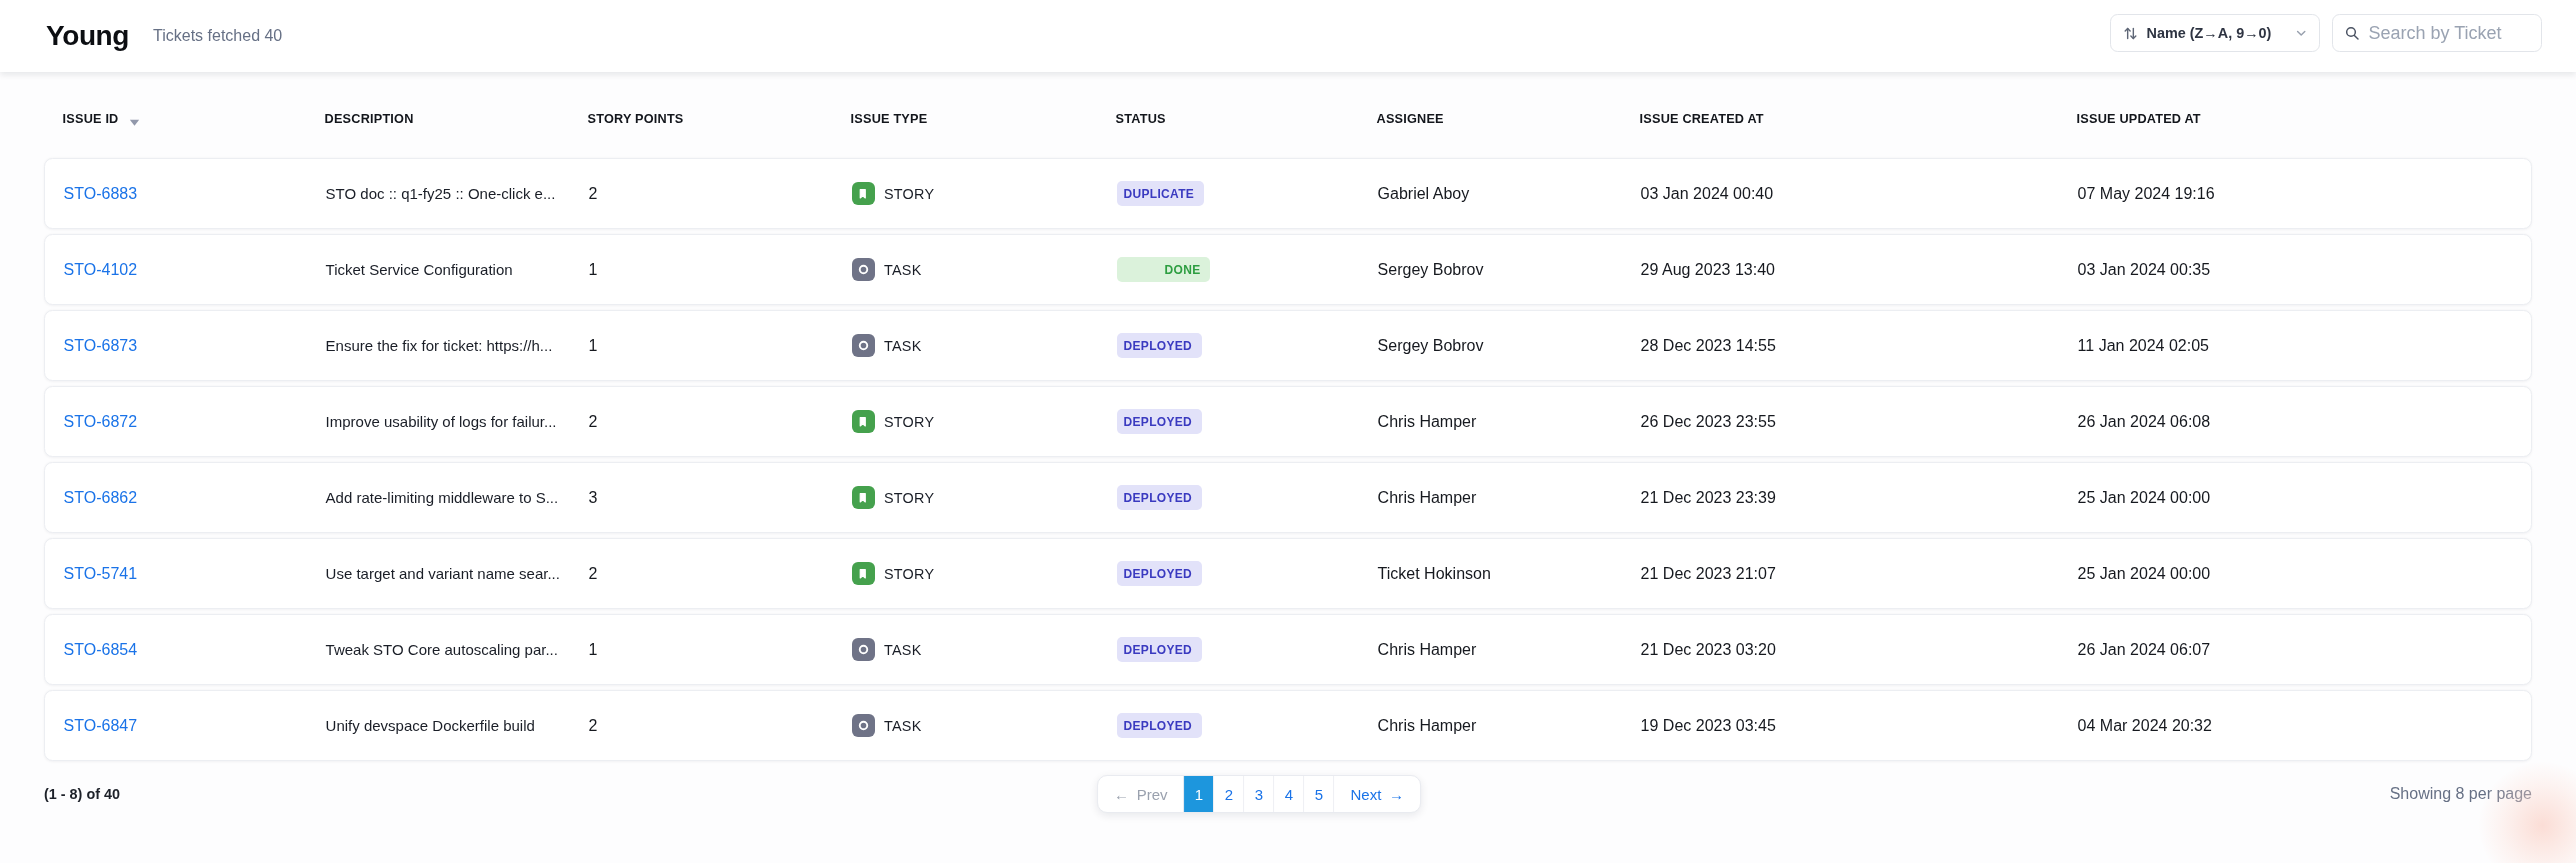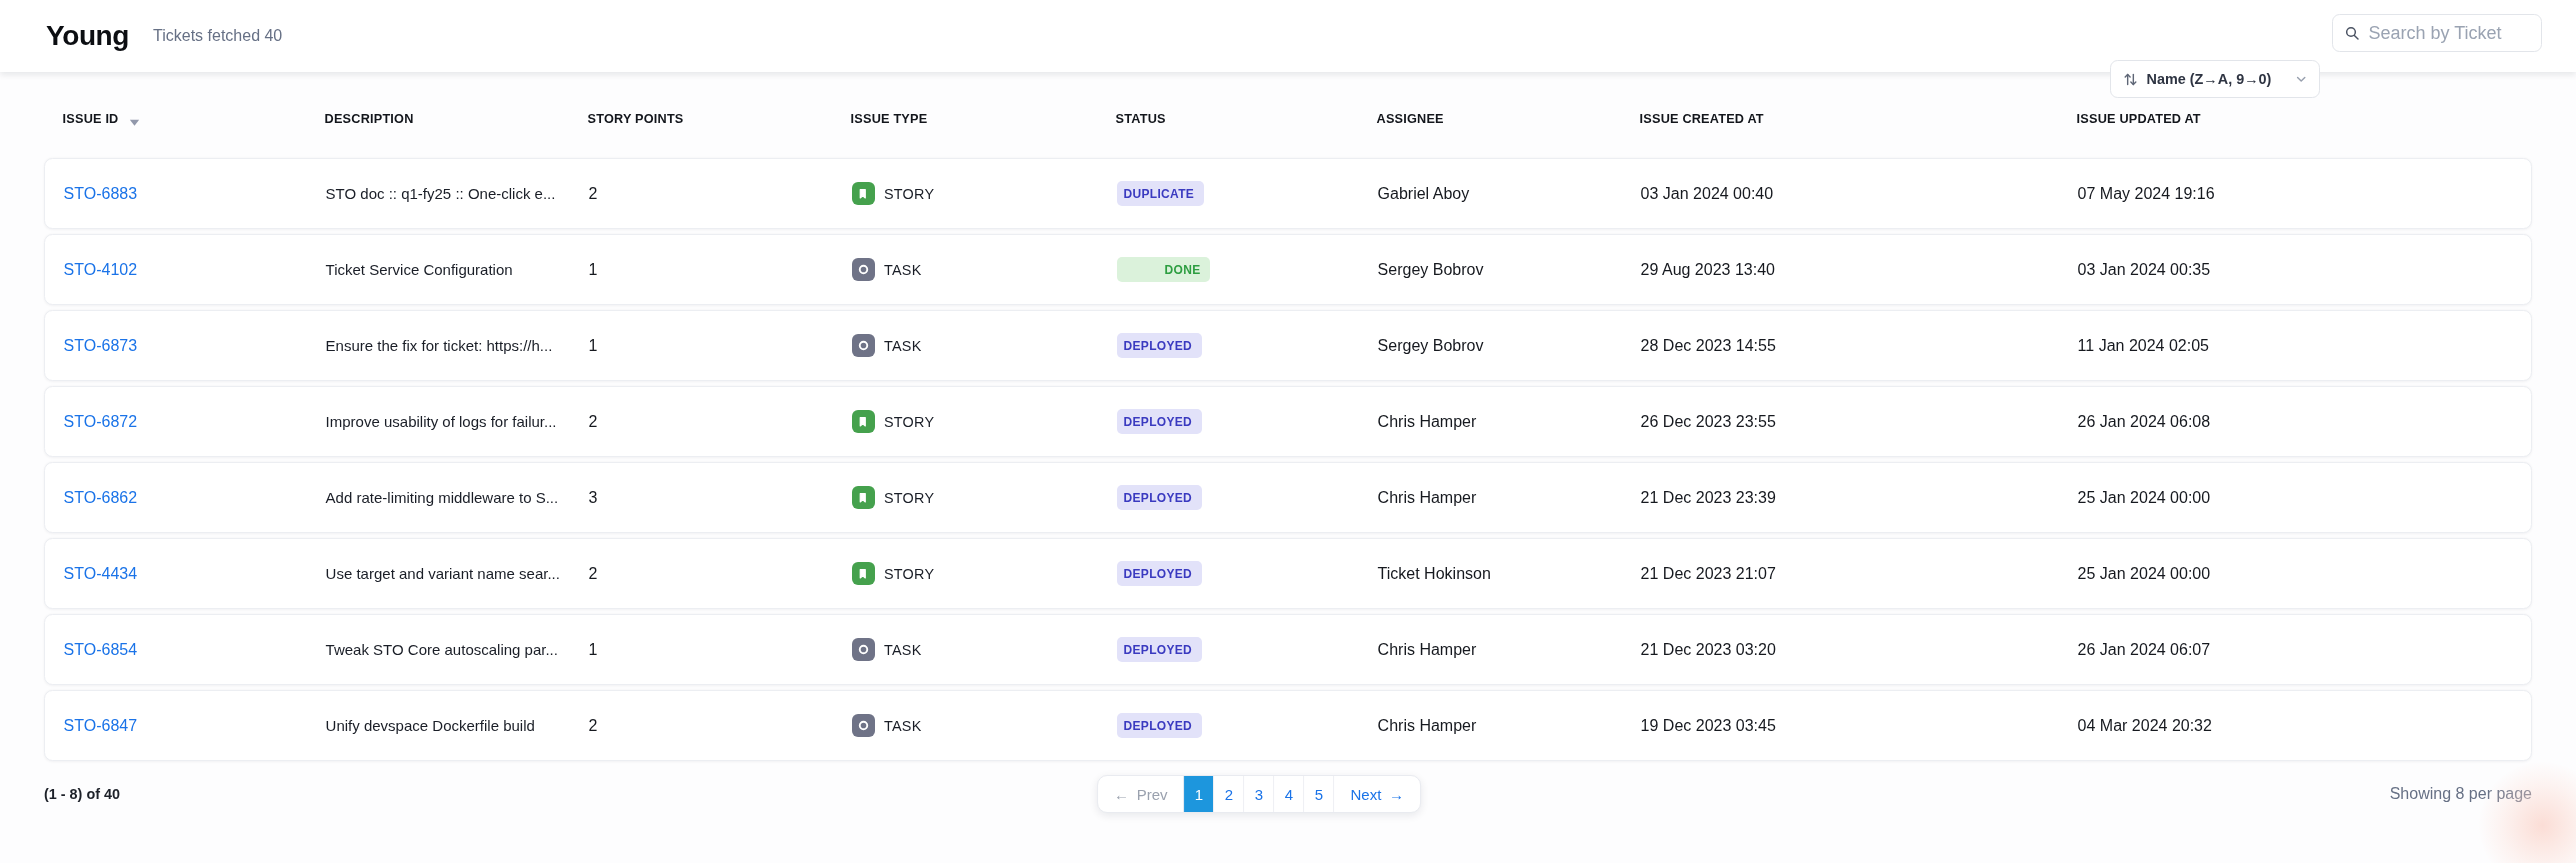--- a/index.html
+++ b/index.html
@@ -15,21 +15,21 @@
     background:#fff; box-shadow:0 2.5px 6px rgba(15,20,30,.09);
     display:flex; align-items:center; z-index:5;
   }
   .title { margin-left:46px; font-size:28px; font-weight:700; color:#0c0e12; letter-spacing:-0.4px; }
   .subtitle { margin-left:24px; font-size:16px; color:#667085; }
   .controls { position:absolute; right:34px; top:14.4px; display:flex; gap:12px; }
   .sort-select, .searchbox {
     height:38px; width:210px; border:0.8px solid #e2e5ea; border-radius:7.6px;
     background:#fff; display:flex; align-items:center; padding:0 11px;
   }
-  .sort-select { cursor:pointer;margin-top:46px; }
+  .sort-select { cursor:pointer; }
   .sort-label { font-size:14.4px; font-weight:600; color:#2e3442; margin-left:7.6px; white-space:nowrap; }
   .sort-select .chev { margin-left:auto; display:flex; }
   .searchbox input {
     border:none; outline:none; font-size:18px; width:100%; margin-left:8.5px;
     font-family:inherit; color:#2e3442; background:transparent;
   }
   .searchbox input::placeholder { color:#9aa3b2; }
 
   
   .content {
@@ -240,21 +240,21 @@
 
       </span>
       <span class="type-label">STORY</span>
     </div>
     <div class="cell"><span class="badge indigo">DEPLOYED</span></div>
     <div class="cell">Chris Hamper</div>
     <div class="cell">21 Dec 2023 23:39</div>
     <div class="cell">25 Jan 2024 00:00</div>
   </div>
       <div class="grid-row row-card">
-    <div class="cell"><a class="id-link">STO-4434</a></div>
+    <div class="cell"><a class="id-link">STO-5741</a></div>
     <div class="cell desc">Use target and variant name sear...</div>
     <div class="cell">2</div>
     <div class="cell type">
       <span class="type-box story">
         <svg class="ic-story" width="13.5" height="13.5" viewBox="0 0 24 24">
               <path d="M7.5 4.5h9v15l-4.5-3.8-4.5 3.8z" fill="#fff" stroke="#fff" stroke-width="2" stroke-linejoin="round"></path>
             </svg>
 
       </span>
       <span class="type-label">STORY</span>

